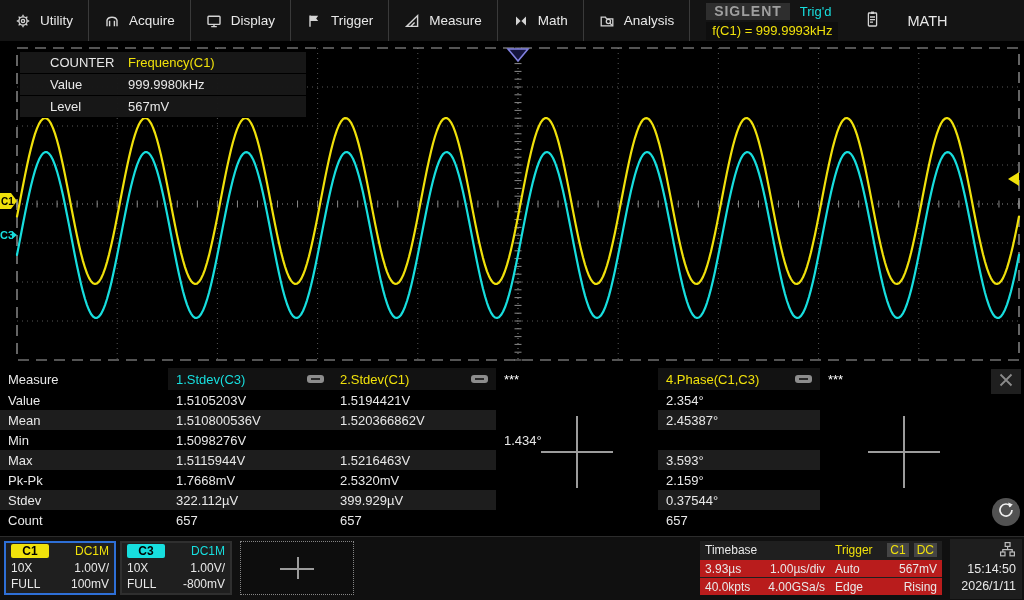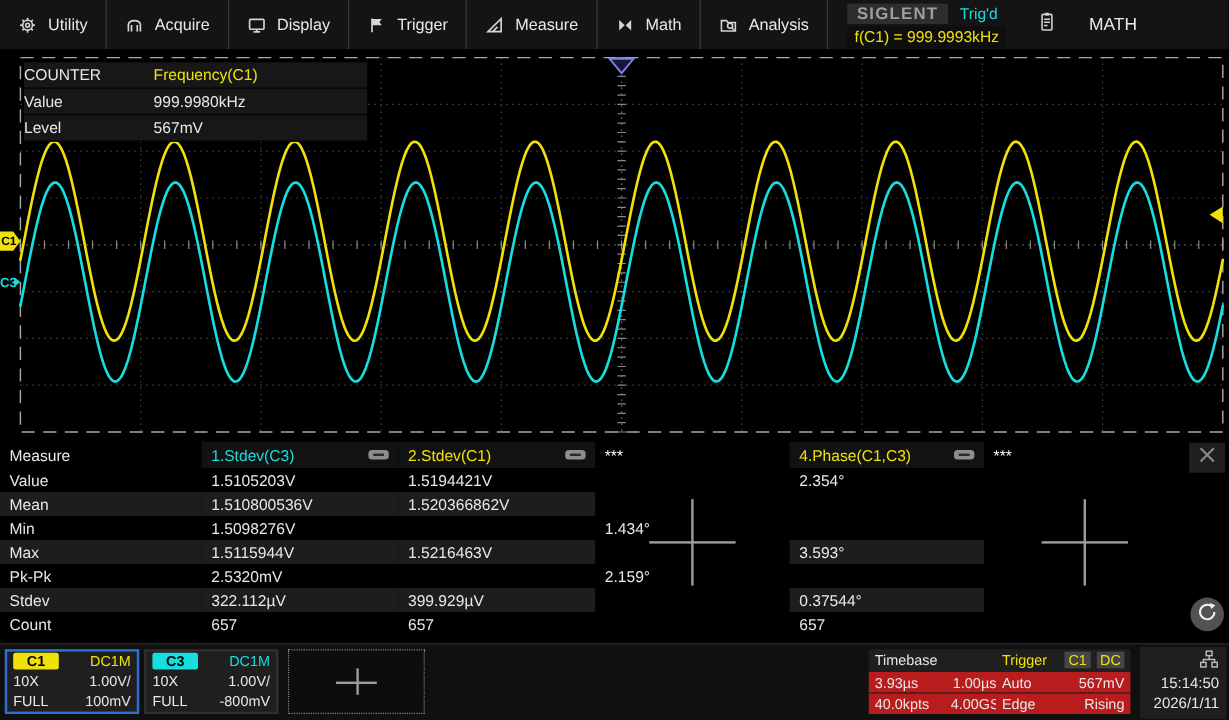--- a/index.html
+++ b/index.html
@@ -18,21 +18,21 @@
     padding:0 8px; line-height:17px; }
   .trig-status { margin-left:10px; font-size:13px; }
   .freq-readout { background:#0e0e0e; font-size:13px; padding:0 6px; line-height:18px; margin-top:1px; }
   .math-item { display:flex; align-items:center; gap:26px; padding:0 30px 0 26px; font-size:14.5px; }
 
   
   .scope { position:relative; height:326px; background:#000; }
   .counter { position:absolute; left:20px; top:10px; width:286px; background:rgba(17,17,17,0.93);
     font-size:13px; }
   .c-row { display:flex; align-items:center; height:22px; border-bottom:1px solid #000; background:rgba(30,30,30,0.55); }
-  .c-lbl { width:108px; padding-left:0; }
+  .c-lbl { width:108px; padding-left:30px; }
   .c-val { flex:1; }
 
   
   .measure-panel { position:relative; height:168px; background:#000; }
   .mt-grid { display:grid; grid-template-columns:168px 164px 164px 162px 162px 168px 36px; }
   .mt-header { height:22px; }
   .mt-cell { display:flex; align-items:center; height:20px; font-size:13px; padding-left:8px; overflow:hidden; white-space:nowrap; }
   .mt-header .mt-cell { height:22px; }
   .mt-colhead { background:#121212; }
   .minus-btn { margin-left:auto; margin-right:8px; width:17px; height:8px; border-radius:3px; background:#8d8d8d;
@@ -53,21 +53,21 @@
   .ch-box.selected { border-color:#2e6fd6; }
   .ch-row { display:flex; justify-content:space-between; align-items:center; height:16.6px; padding:0 5px; }
   .ch-badge { width:38px; height:14px; border-radius:2px; text-align:center; font-weight:bold; color:#000;
     line-height:14px; font-size:12px; }
   .add-box { position:absolute; left:240px; top:4px; width:114px; height:54px; background:#0d0d0d;
     border:1px dotted #858585; }
   .small-plus { position:absolute; left:50%; top:50%; width:34px; height:22px; transform:translate(-50%,-50%); }
   .small-plus::before { content:""; position:absolute; left:50%; top:0; width:1.5px; height:100%; background:#9c9c9c; }
   .small-plus::after { content:""; position:absolute; top:50%; left:0; height:1.5px; width:100%; background:#9c9c9c; }
   .info-box { position:absolute; top:4px; height:54px; background:#1f1f1f; }
-  .tb-box { left:724px; width:130px; }
+  .tb-box { left:700px; width:130px; }
   .trig-box { left:830px; width:112px; }
   .info-head { display:flex; align-items:center; height:18px; padding:0 5px; }
   .info-row { display:flex; justify-content:space-between; align-items:center; height:17px; margin-top:1px;
     background:#b91c1c; padding:0 5px; }
   .chip { margin-left:5px; background:#454545; padding:0 3px; line-height:14px; }
   .clock-box { position:absolute; left:950px; top:2px; width:72px; height:60px; background:#1e1e1e;
     display:flex; flex-direction:column; align-items:flex-end; padding:2px 6px 0 0; }
   .clock-box .t { font-size:12.5px; line-height:17px; }
 </style>
 </head>
@@ -332,20 +332,21 @@
           <div class="mt-cell"></div>
           <div class="mt-cell">2.354°</div>
           <div class="mt-cell"></div>
           <div></div>
         </div>
         <div class="mt-grid">
           <div class="mt-cell alt">Mean</div>
           <div class="mt-cell alt">1.510800536V</div>
           <div class="mt-cell alt">1.520366862V</div>
           <div class="mt-cell"></div>
+          <div class="mt-cell alt">2.45387°</div>
           <div class="mt-cell"></div>
           <div></div>
         </div>
         <div class="mt-grid">
           <div class="mt-cell">Min</div>
           <div class="mt-cell">1.5098276V</div>
           <div class="mt-cell"></div>
           <div class="mt-cell">1.434°</div>
           <div class="mt-cell"></div>
           <div></div>
@@ -354,20 +355,21 @@
           <div class="mt-cell alt">Max</div>
           <div class="mt-cell alt">1.5115944V</div>
           <div class="mt-cell alt">1.5216463V</div>
           <div class="mt-cell"></div>
           <div class="mt-cell alt">3.593°</div>
           <div class="mt-cell"></div>
           <div></div>
         </div>
         <div class="mt-grid">
           <div class="mt-cell">Pk-Pk</div>
+          <div class="mt-cell">1.7668mV</div>
           <div class="mt-cell">2.5320mV</div>
           <div class="mt-cell"></div>
           <div class="mt-cell">2.159°</div>
           <div class="mt-cell"></div>
           <div></div>
         </div>
         <div class="mt-grid">
           <div class="mt-cell alt">Stdev</div>
           <div class="mt-cell alt">322.112µV</div>
           <div class="mt-cell alt">399.929µV</div>

